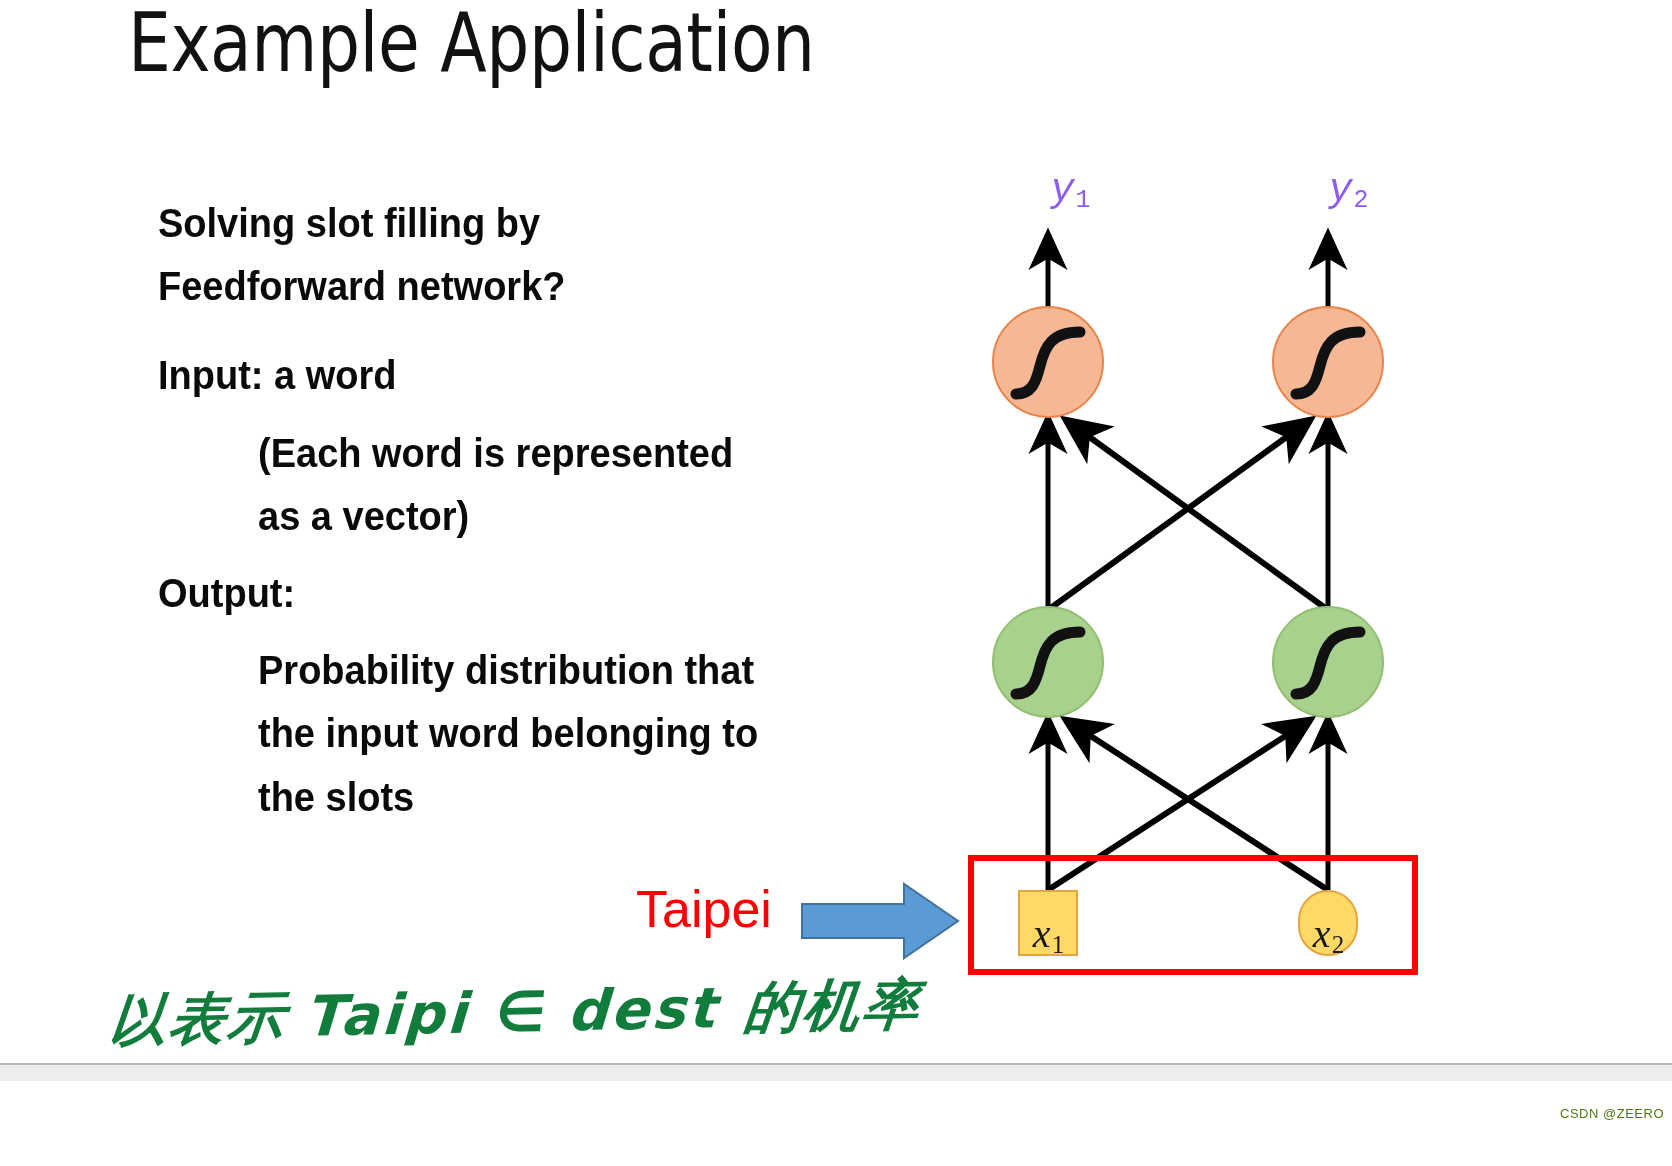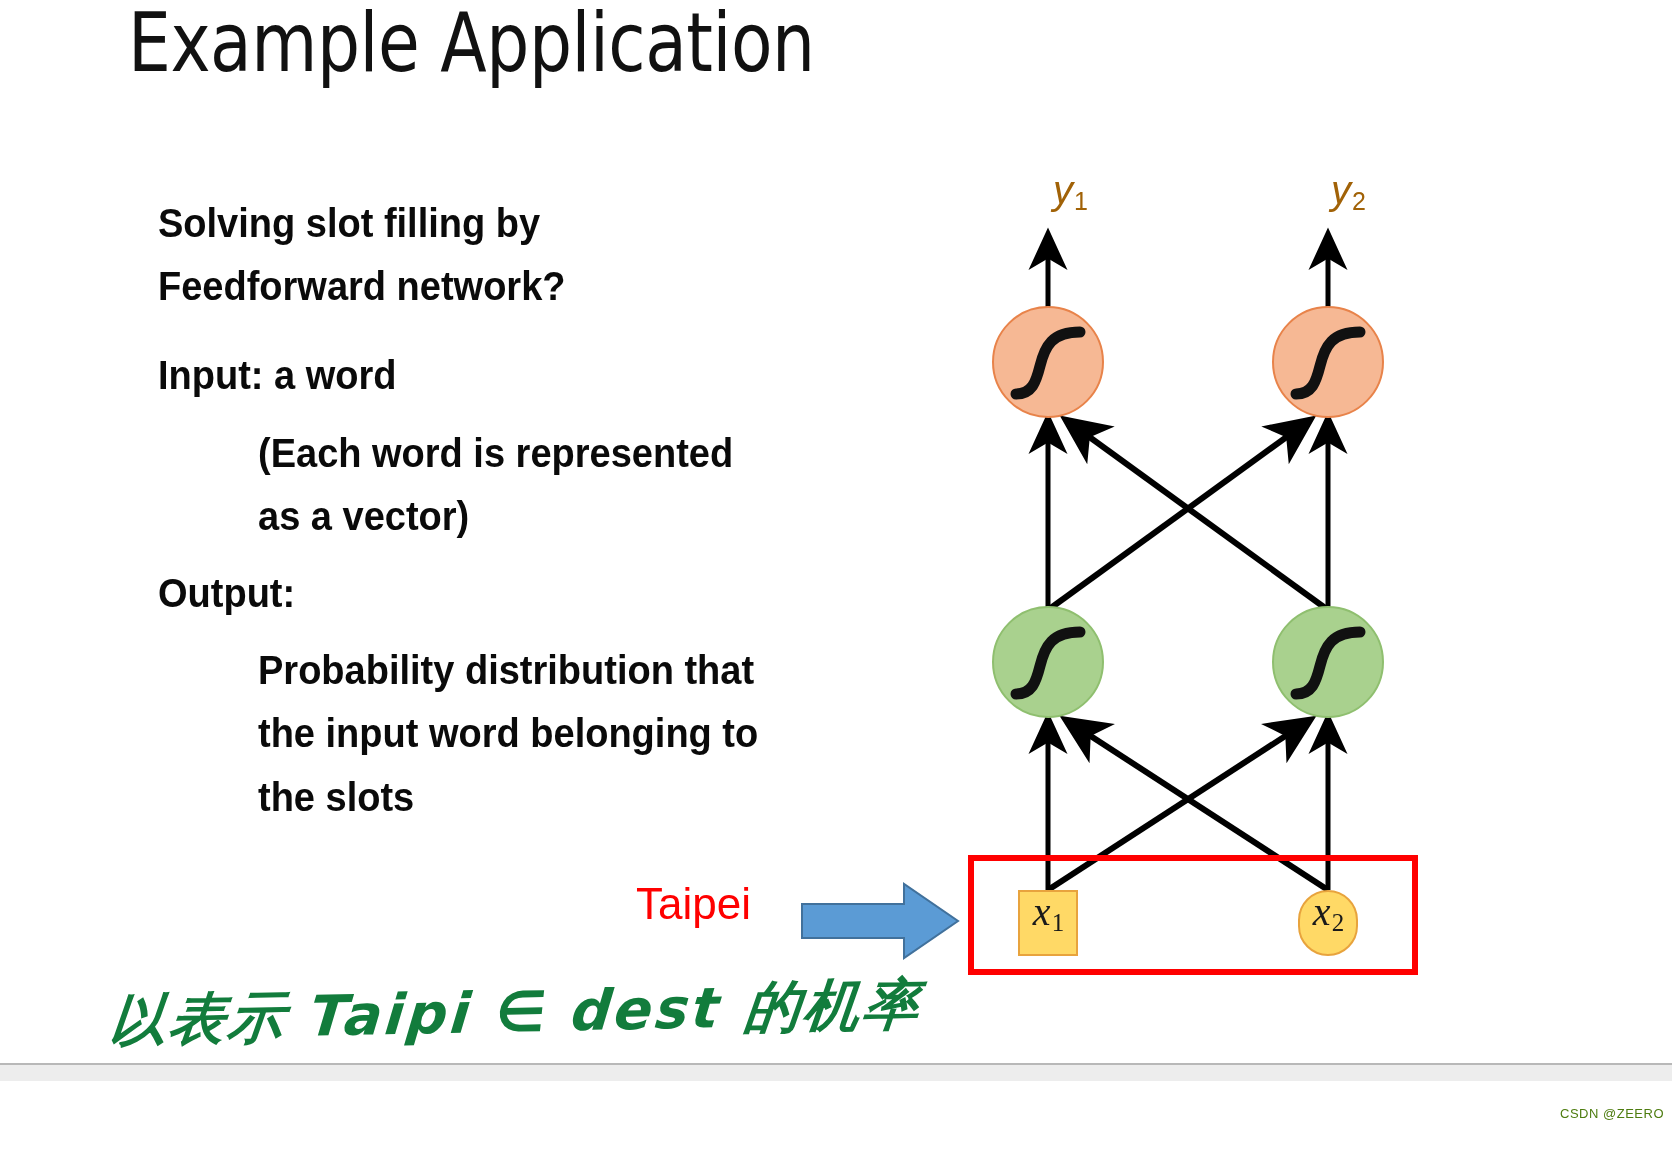--- a/index.html
+++ b/index.html
@@ -95,24 +95,24 @@
   }
   #label-time {
     left: 280px;
     top: 22px;
     width: 280px;
     color: #0000FF;
   }
 
   .y-label {
     position: absolute;
-    font-family: Liberation Sans, sans-serif;
+    font-family: Liberation Mono, monospace;
     font-style: italic;
     font-size: 40px;
-    color: #a16207;
+    color: #8b5cf6;
     text-align: center;
     width: 120px;
   }
   #y1-label { left: 70px; top: 158px; }
   #y2-label { left: 348px; top: 158px; }
   .y-label sub {
     font-size: 25px;
     font-style: normal;
     vertical-align: baseline;
     position: relative;
@@ -136,21 +136,21 @@
     left: 1px;
   }
 
   .xbox {
     position: absolute;
     width: 56px;
     height: 62px;
     background: #FFD966;
     border: 2px solid #E8A33D;
     display: flex;
-    align-items: flex-start;
+    align-items: flex-end;
     justify-content: center;
   }
   #xbox1 { left: 78px; top: 880px; }
   #xbox2 { left: 358px; top: 880px; border-radius: 30px; }
 
   #input-frame {
     position: absolute;
     left: 28px;
     top: 845px;
     width: 450px;
@@ -158,21 +158,21 @@
     border: 6px solid #FF0000;
     box-sizing: border-box;
   }
 
   
   #taipei-label {
     position: absolute;
     left: 636px;
     top: 879px;
     font-family: "Liberation Sans", sans-serif;
-    font-size: 44px;
+    font-size: 52px;
     color: #FF0000;
     white-space: nowrap;
   }
   #blue-arrow {
     position: absolute;
     left: 800px;
     top: 880px;
     width: 160px;
     height: 82px;
   }

